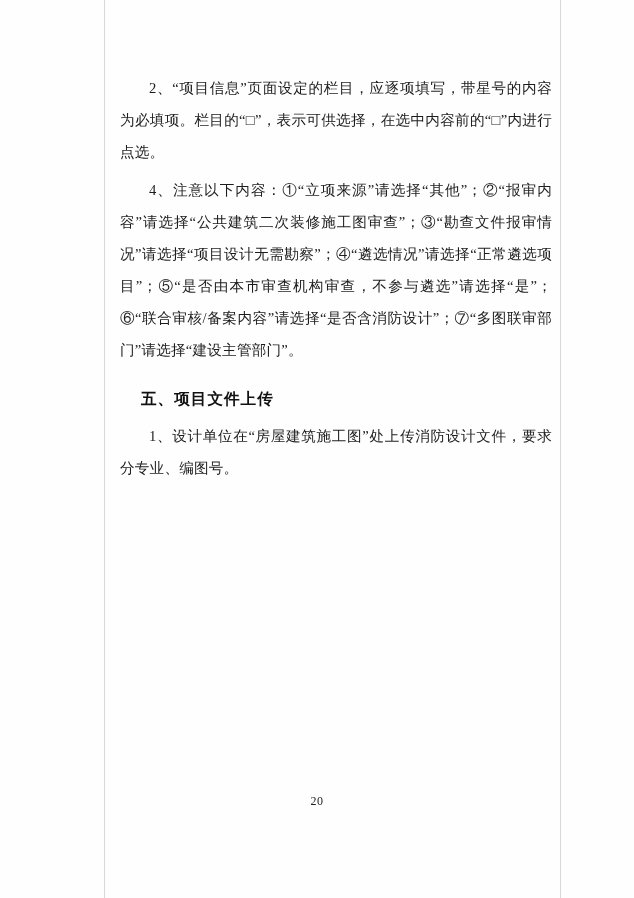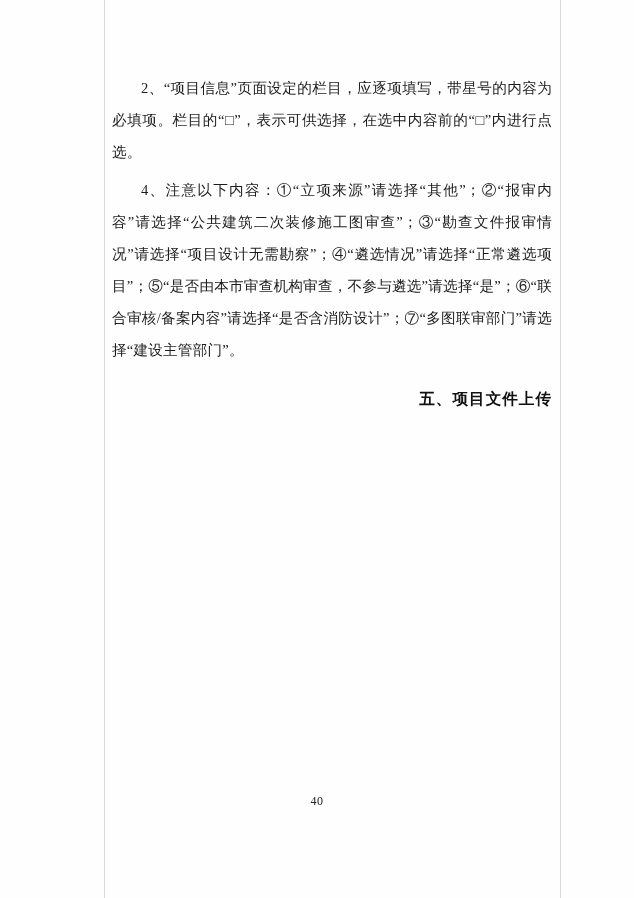--- a/index.html
+++ b/index.html
@@ -40,39 +40,38 @@
     height: 898px;
     background: #d8d8d8;
   }
   .content {
     position: absolute;
     left: 112px;
     top: 72px;
     width: 440px;
   }
   p.para {
-    margin: 0 0 6px 0;
+    margin: 0 0 6px 8px;
     font-size: 14.6px;
     line-height: 32px;
     text-align: justify;
     text-justify: inter-ideograph;
     letter-spacing: 0.2px;
     text-indent: 29px;
     color: #1c1c1c;
   }
   h2.heading {
     margin: 16px 0 4px 0;
     font-size: 15.6px;
     line-height: 34px;
     font-weight: bold;
     text-indent: 29px;
     letter-spacing: 1px;
     color: #111111;
     font-family: "Liberation Sans", "DejaVu Sans", sans-serif;
-    text-align: right;
   }
   .page-number {
     position: absolute;
     left: 0;
     top: 794px;
     width: 634px;
     text-align: center;
     font-size: 12px;
     color: #222222;
     font-family: "Liberation Serif", "DejaVu Serif", serif;
@@ -83,18 +82,19 @@
 <body>
 
 <div class="page">
   <div class="page-border-left"></div>
   <div class="page-border-right"></div>
 
   <div class="content">
     <p class="para">2、“项目信息”页面设定的栏目，应逐项填写，带星号的内容为必填项。栏目的“□”，表示可供选择，在选中内容前的“□”内进行点选。</p>
     <p class="para">4、注意以下内容：①“立项来源”请选择“其他”；②“报审内容”请选择“公共建筑二次装修施工图审查”；③“勘查文件报审情况”请选择“项目设计无需勘察”；④“遴选情况”请选择“正常遴选项目”；⑤“是否由本市审查机构审查，不参与遴选”请选择“是”；⑥“联合审核/备案内容”请选择“是否含消防设计”；⑦“多图联审部门”请选择“建设主管部门”。</p>
     <h2 class="heading">五、项目文件上传</h2>
+    <p class="para">1、设计单位在“房屋建筑施工图”处上传消防设计文件，要求分专业、编图号。</p>
   </div>
 
   <div class="page-number">
-    <span>40</span>
+    <span>20</span>
   </div>
 </div>
 
 </body></html>

